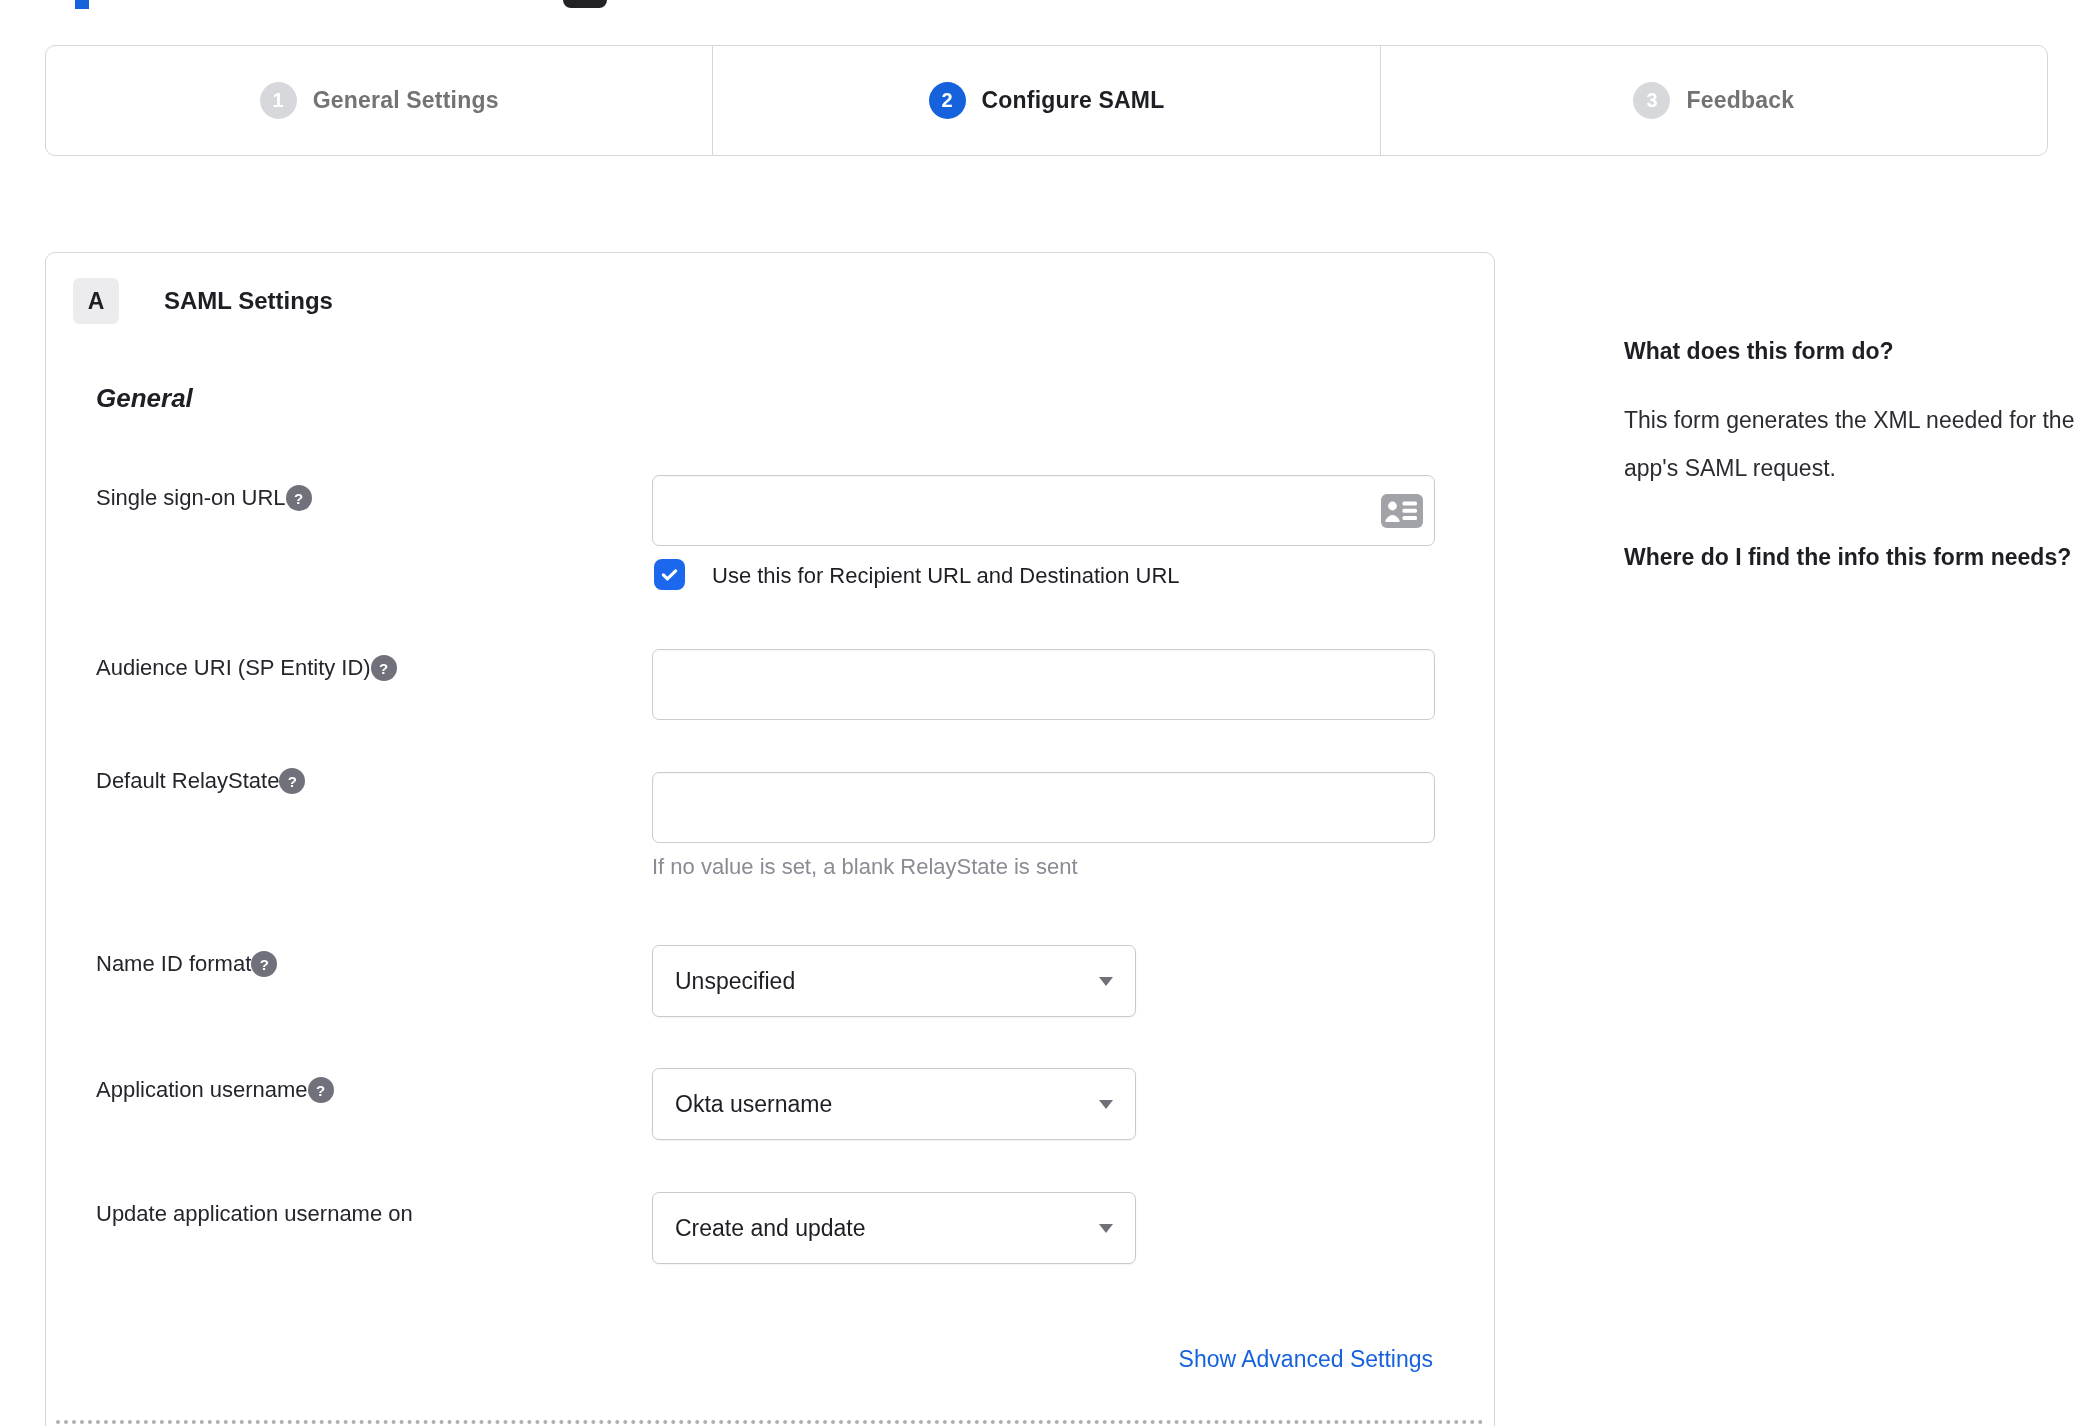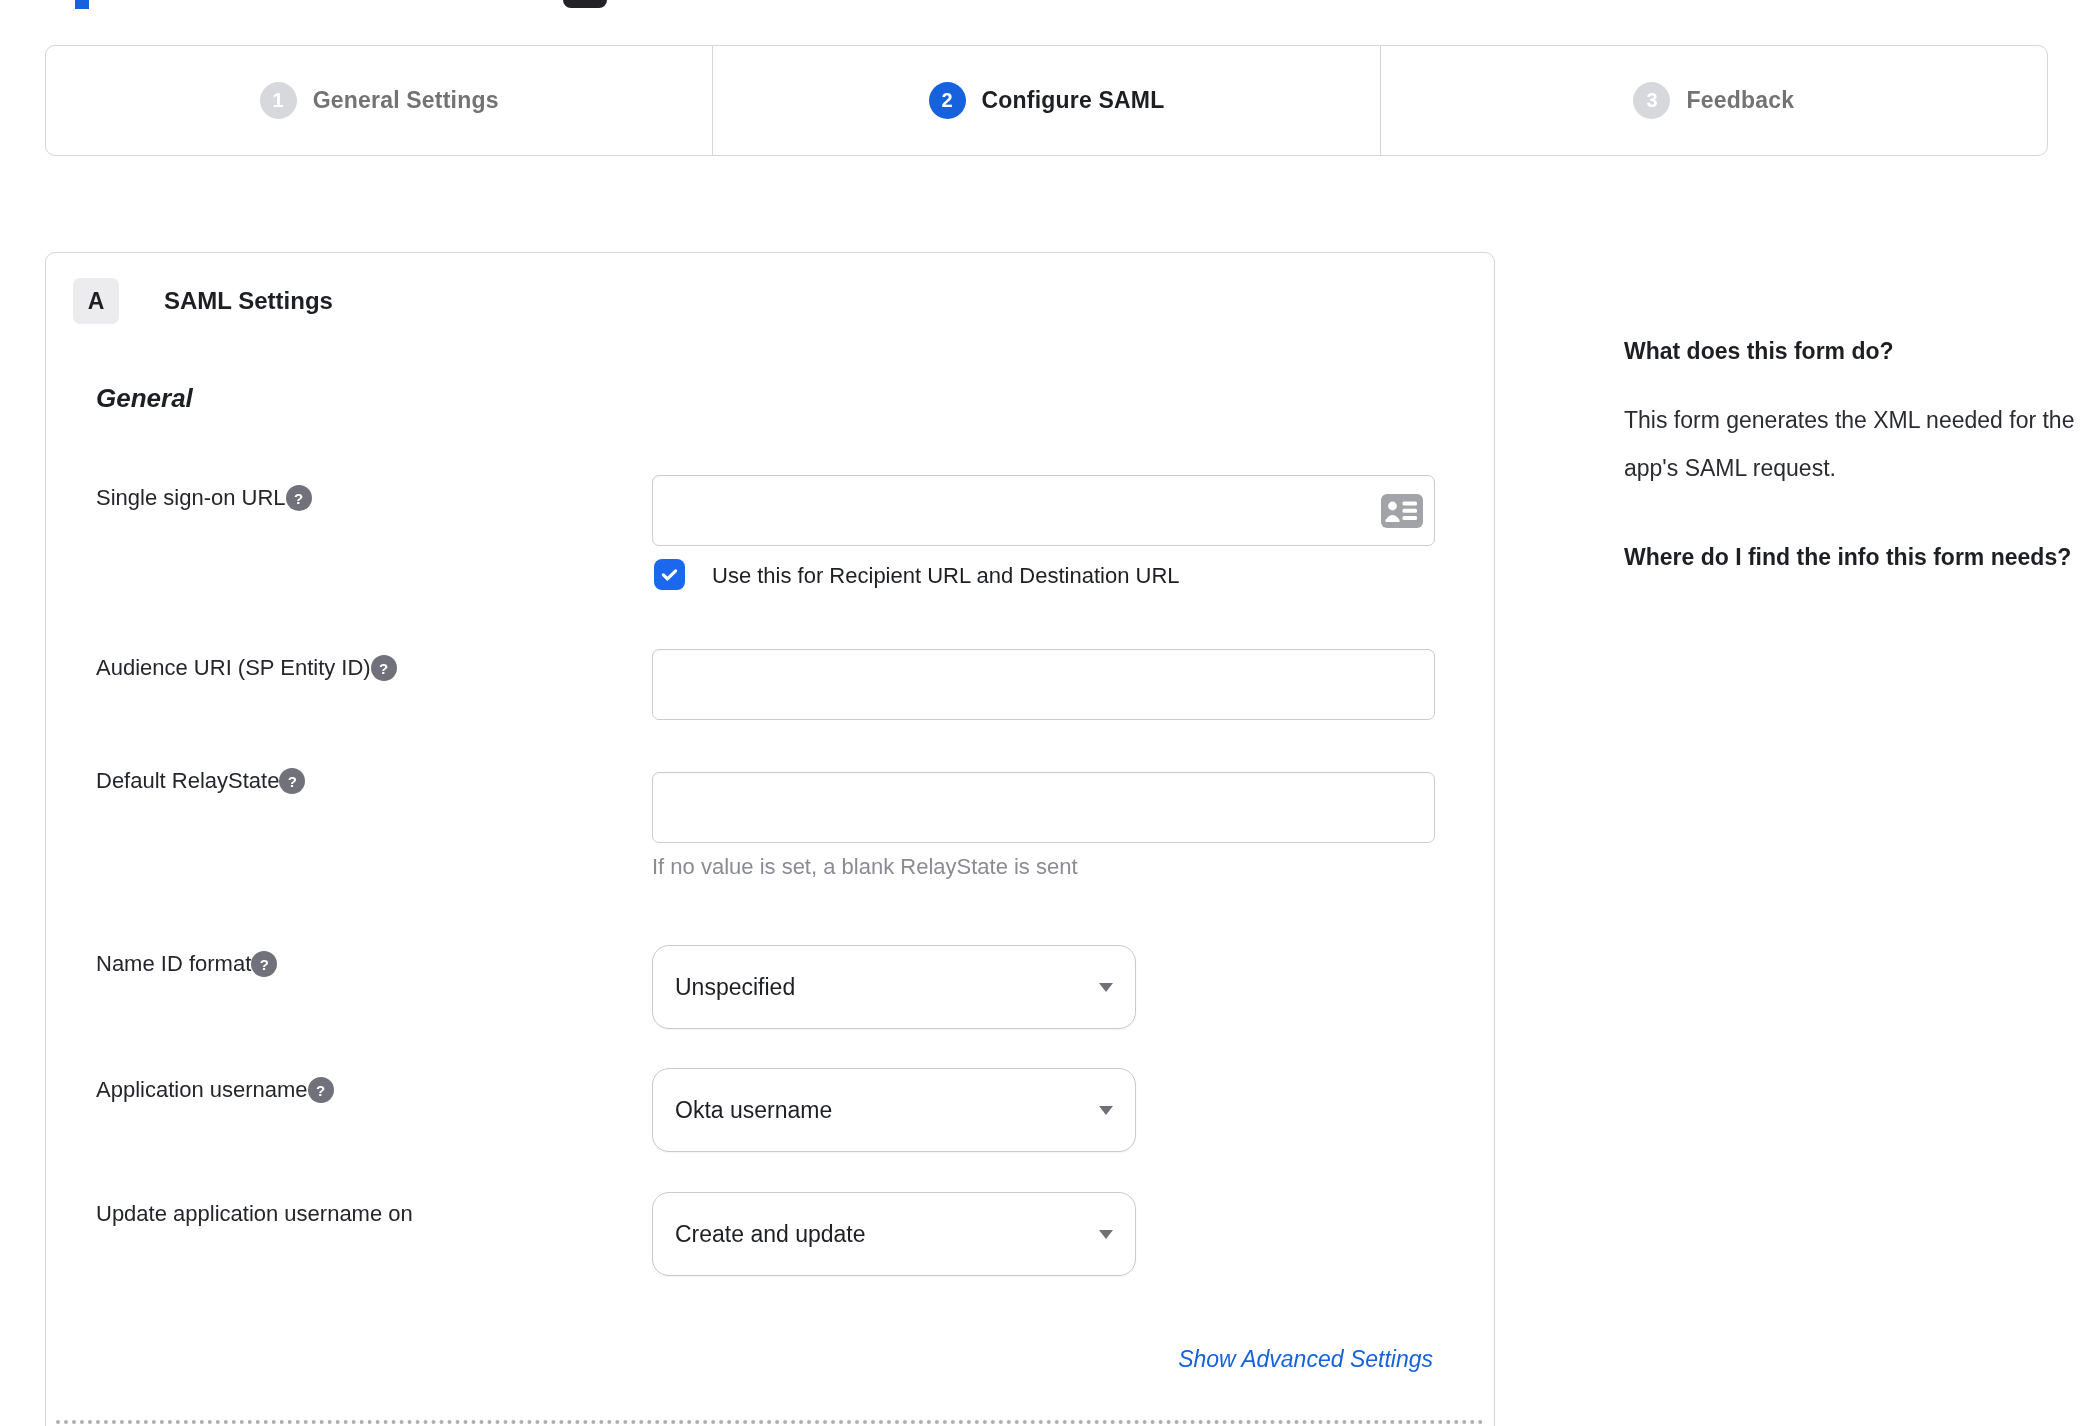--- a/index.html
+++ b/index.html
@@ -44,29 +44,29 @@
   .input-wrap .text-input { left: 0; top: 0; width: 100%; height: 100%; }
   .card-icon { position: absolute; right: 12px; top: 50%; transform: translateY(-50%); width: 42px; height: 34px; }
 
   .checkbox { position: absolute; left: 608px; width: 31px; height: 31px; background: #1b67ee;
     border-radius: 8px; display: flex; align-items: center; justify-content: center; cursor: pointer; }
   .checkbox svg { width: 21px; height: 21px; }
   .checkbox-label { position: absolute; left: 666px; font-size: 22px; color: #1d1f24; }
 
   .hint { position: absolute; left: 606px; font-size: 22px; color: #8a8b94; }
 
-  .select { position: absolute; left: 606px; width: 484px; height: 84px; background: #fff;
-    border: 1px solid #c9cacf; border-radius: 17px; box-shadow: 0 1px 2px rgba(0,0,0,.05);
+  .select { position: absolute; left: 606px; width: 484px; height: 72px; background: #fff;
+    border: 1px solid #c9cacf; border-radius: 7px; box-shadow: 0 1px 2px rgba(0,0,0,.05);
     display: flex; align-items: center; justify-content: space-between; padding: 0 22px; cursor: pointer; }
   .select-value { font-size: 23px; color: #1d1f24; }
   .caret { width: 0; height: 0; border-left: 7px solid transparent; border-right: 7px solid transparent;
     border-top: 9px solid #6f7078; }
 
   .advanced-link { position: absolute; right: 61px; top: 1093px; font-size: 23px; font-weight: 500;
-    color: #1662dd; text-decoration: none; cursor: pointer; font-style: italic; }
+    color: #1662dd; text-decoration: none; cursor: pointer; }
 
   .dotted-divider { position: absolute; left: 10px; right: 10px; top: 1167px; border-top: 4px dotted #aeaeb4; }
 
   
   .help-sidebar { position: absolute; left: 1624px; top: 330px; width: 508px; }
   .help-sidebar h3 { font-size: 23px; font-weight: bold; color: #1d1f24; line-height: 42px; margin: 0 0 24px; }
   .help-sidebar p { font-size: 23px; color: #2a2c32; line-height: 48px; margin: 0 0 44px; }
 </style>
 </head>
 <body>

